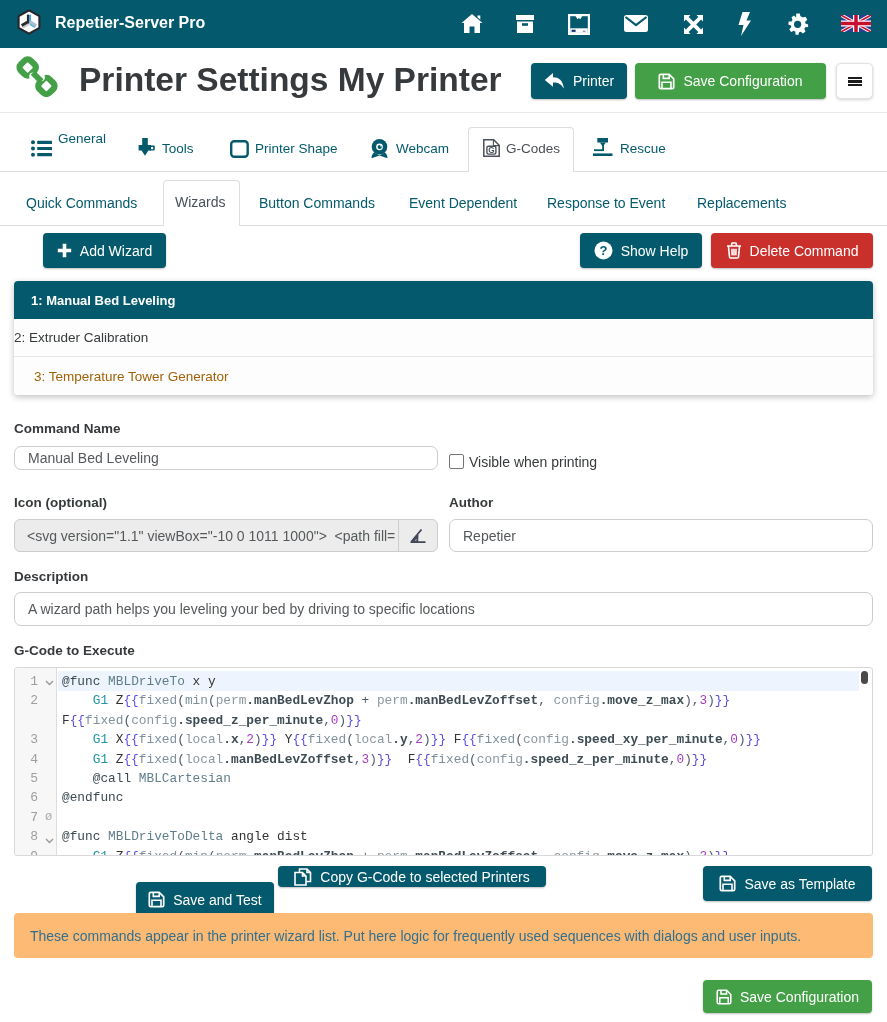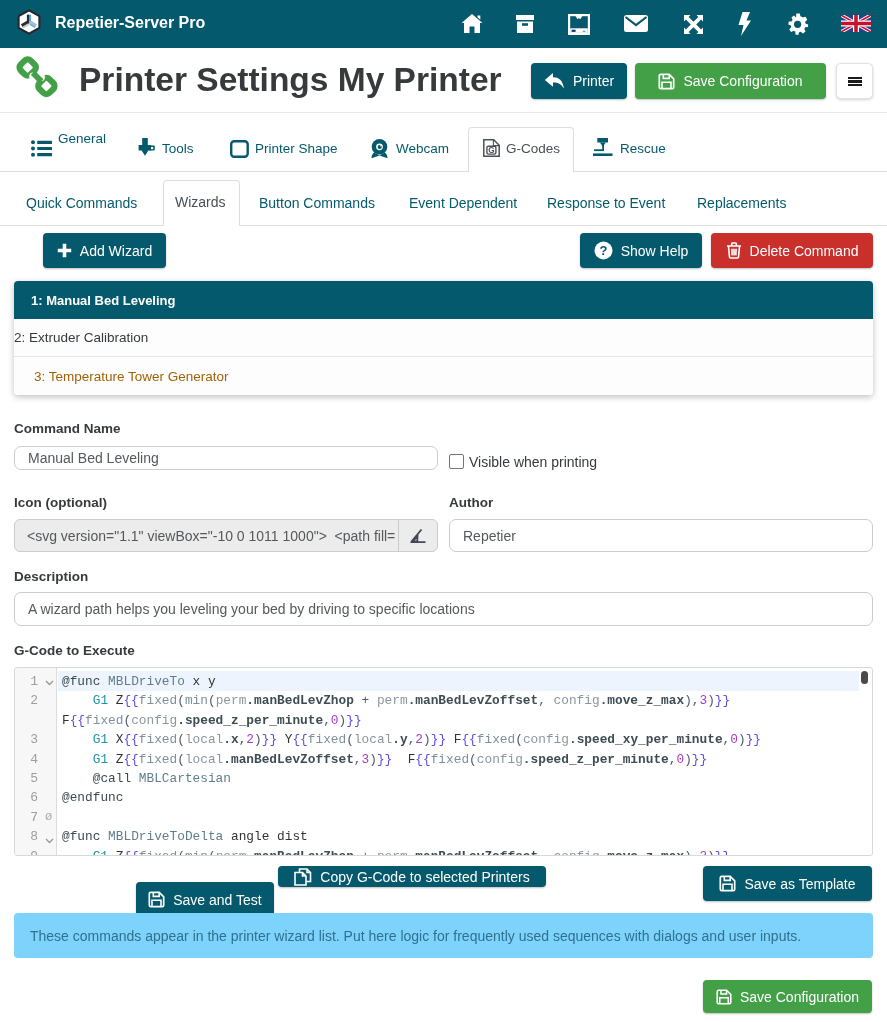--- a/index.html
+++ b/index.html
@@ -278,21 +278,21 @@
       </svg>
       <span>Copy G-Code to selected Printers</span>
 </div>
 <div class="abs btn teal" style="left:703px;top:866px;width:169px;height:35px;" id="b-template">
   <svg width="17" height="17" viewBox="0 0 17 17">
         <use href="#flop"></use>
       </svg>
       <span>Save as Template</span>
 </div>
 
-<div class="abs" style="left:14px;top:913px;width:859px;height:45px;background:#7dd3fc;border-radius:4px;display:flex;align-items:center;padding-left:16px;">
+<div class="abs" style="left:14px;top:913px;width:859px;height:45px;background:#fdba74;border-radius:4px;display:flex;align-items:center;padding-left:16px;">
   <span style="font-size:14px;color:#31708f;">These commands appear in the printer wizard list. Put here logic for frequently used sequences with dialogs and user inputs.</span>
 </div>
 
 <div class="abs btn green" style="left:703px;top:980px;width:169px;height:33px;" id="b-bottom-save">
   <svg width="16" height="16" viewBox="0 0 17 17">
         <use href="#flop"></use>
       </svg>
       <span>Save Configuration</span>
 </div>
 

